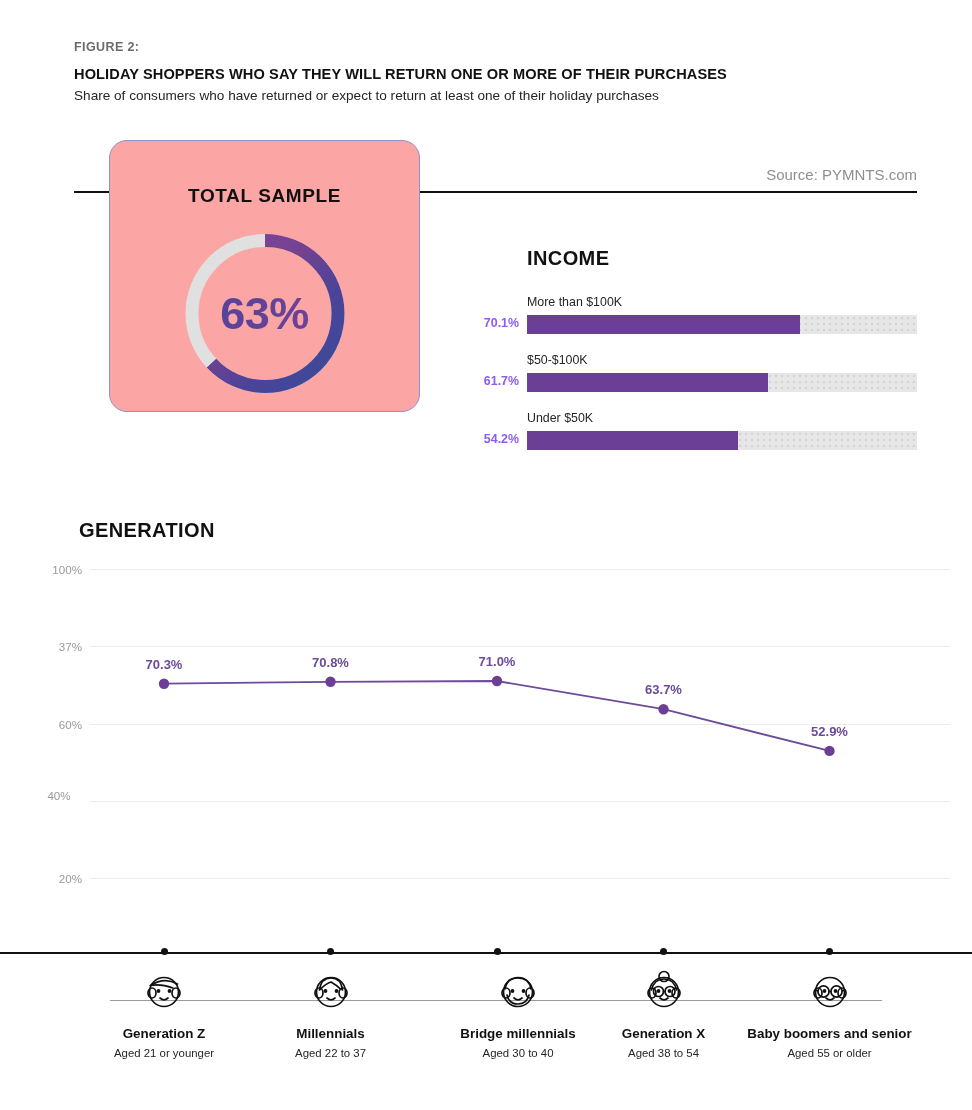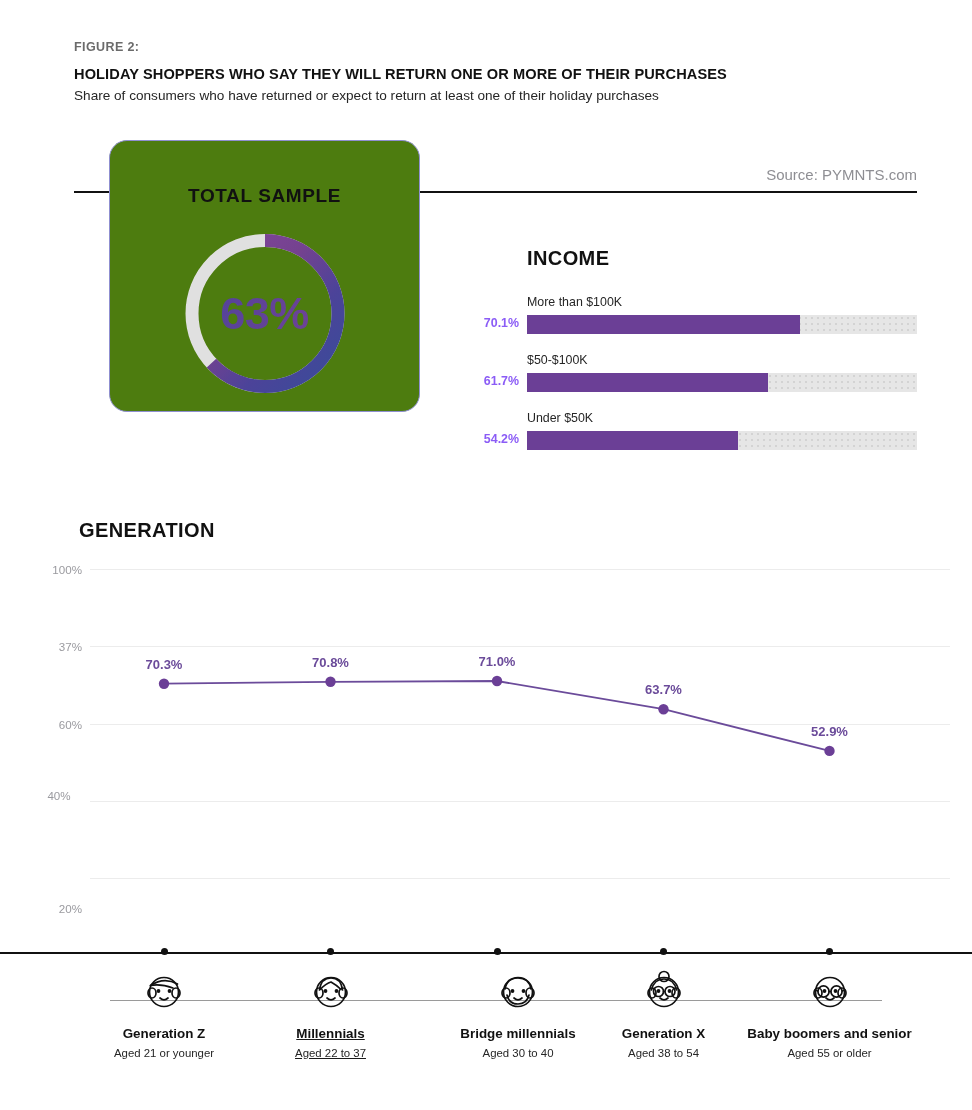--- a/index.html
+++ b/index.html
@@ -63,21 +63,21 @@
 
   
   .sample-card {
     position: absolute;
     left: 109px;
     top: 140px;
     width: 311px;
     height: 272px;
     border: 1px solid #8f8fd0;
     border-radius: 18px;
-    background: #4d7c0f;
+    background: #fca5a5;
     box-sizing: border-box;
   }
   .sample-title {
     position: absolute;
     left: 0;
     right: 0;
     top: 44px;
     text-align: center;
     font-size: 19px;
     font-weight: bold;
@@ -315,21 +315,21 @@
         <div class="bar-fill" style="width: 54.2%;"></div>
       </div>
     </div>
   </div>
 
 <div class="gen-title">GENERATION</div>
 
 <div class="plot">
   <div id="grid-layer">
       <div class="gridline" style="top: 323px;"></div>
-      <div class="ytick" style="top: 323px; margin-top: 30px;">20%</div>
+      <div class="ytick" style="top: 323px;">20%</div>
       <div class="gridline" style="top: 245.75px;"></div>
       <div class="ytick" style="top: 240px; text-align: center;">40%</div>
       <div class="gridline" style="top: 168.5px;"></div>
       <div class="ytick" style="top: 168.5px;">60%</div>
       <div class="gridline" style="top: 91.25px;"></div>
       <div class="ytick" style="top: 91.25px;">37%</div>
       <div class="gridline" style="top: 14px;"></div>
       <div class="ytick" style="top: 14px;">100%</div>
     </div>
   <svg class="chart-svg" viewBox="0 0 972 400" preserveAspectRatio="none">
@@ -364,21 +364,21 @@
     <div class="cat" style="left: 164px;"><span><svg class="cat-icon" viewBox="0 0 54 52" fill="none" stroke="#111111" stroke-width="1.7" stroke-linecap="round" stroke-linejoin="round">
           <ellipse cx="15" cy="28" rx="4" ry="5"></ellipse>
           <ellipse cx="39" cy="28" rx="4" ry="5"></ellipse>
           <circle cx="27" cy="27" r="14.5"></circle>
           <path d="M13.5 20.5 q13.5 -9 27 -1.5"></path>
           <path d="M13.5 20.5 q10 -2 22.5 2.5"></path>
           <circle cx="21.5" cy="26" r="1.9" fill="#111111" stroke="none"></circle>
           <circle cx="32.5" cy="26" r="1.9" fill="#111111" stroke="none"></circle>
           <path d="M23 33 q4 3.6 8 0"></path>
         </svg></span><div class="cat-name">Generation Z</div><div class="cat-age">Aged 21 or younger</div></div>
-    <div class="cat" style="left: 330.5px; text-decoration: underline;"><span><svg class="cat-icon" viewBox="0 0 54 52" fill="none" stroke="#111111" stroke-width="1.7" stroke-linecap="round" stroke-linejoin="round">
+    <div class="cat" style="left: 330.5px;"><span><svg class="cat-icon" viewBox="0 0 54 52" fill="none" stroke="#111111" stroke-width="1.7" stroke-linecap="round" stroke-linejoin="round">
           <ellipse cx="15" cy="28" rx="4" ry="5"></ellipse>
           <ellipse cx="39" cy="28" rx="4" ry="5"></ellipse>
           <circle cx="27" cy="27" r="14.5"></circle>
           <path d="M15.5 25 q1.5 -12 11.5 -12 q10 0 11.5 12"></path>
           <path d="M16 24.5 q6 -6 11 -7.5 q5.5 3 10 7.5"></path>
           <circle cx="21.5" cy="26" r="1.9" fill="#111111" stroke="none"></circle>
           <circle cx="32.5" cy="26" r="1.9" fill="#111111" stroke="none"></circle>
           <path d="M23 33 q4 3.6 8 0"></path>
         </svg></span><div class="cat-name">Millennials</div><div class="cat-age">Aged 22 to 37</div></div>
     <div class="cat" style="left: 518px;"><span><svg class="cat-icon" viewBox="0 0 54 52" fill="none" stroke="#111111" stroke-width="1.7" stroke-linecap="round" stroke-linejoin="round">

